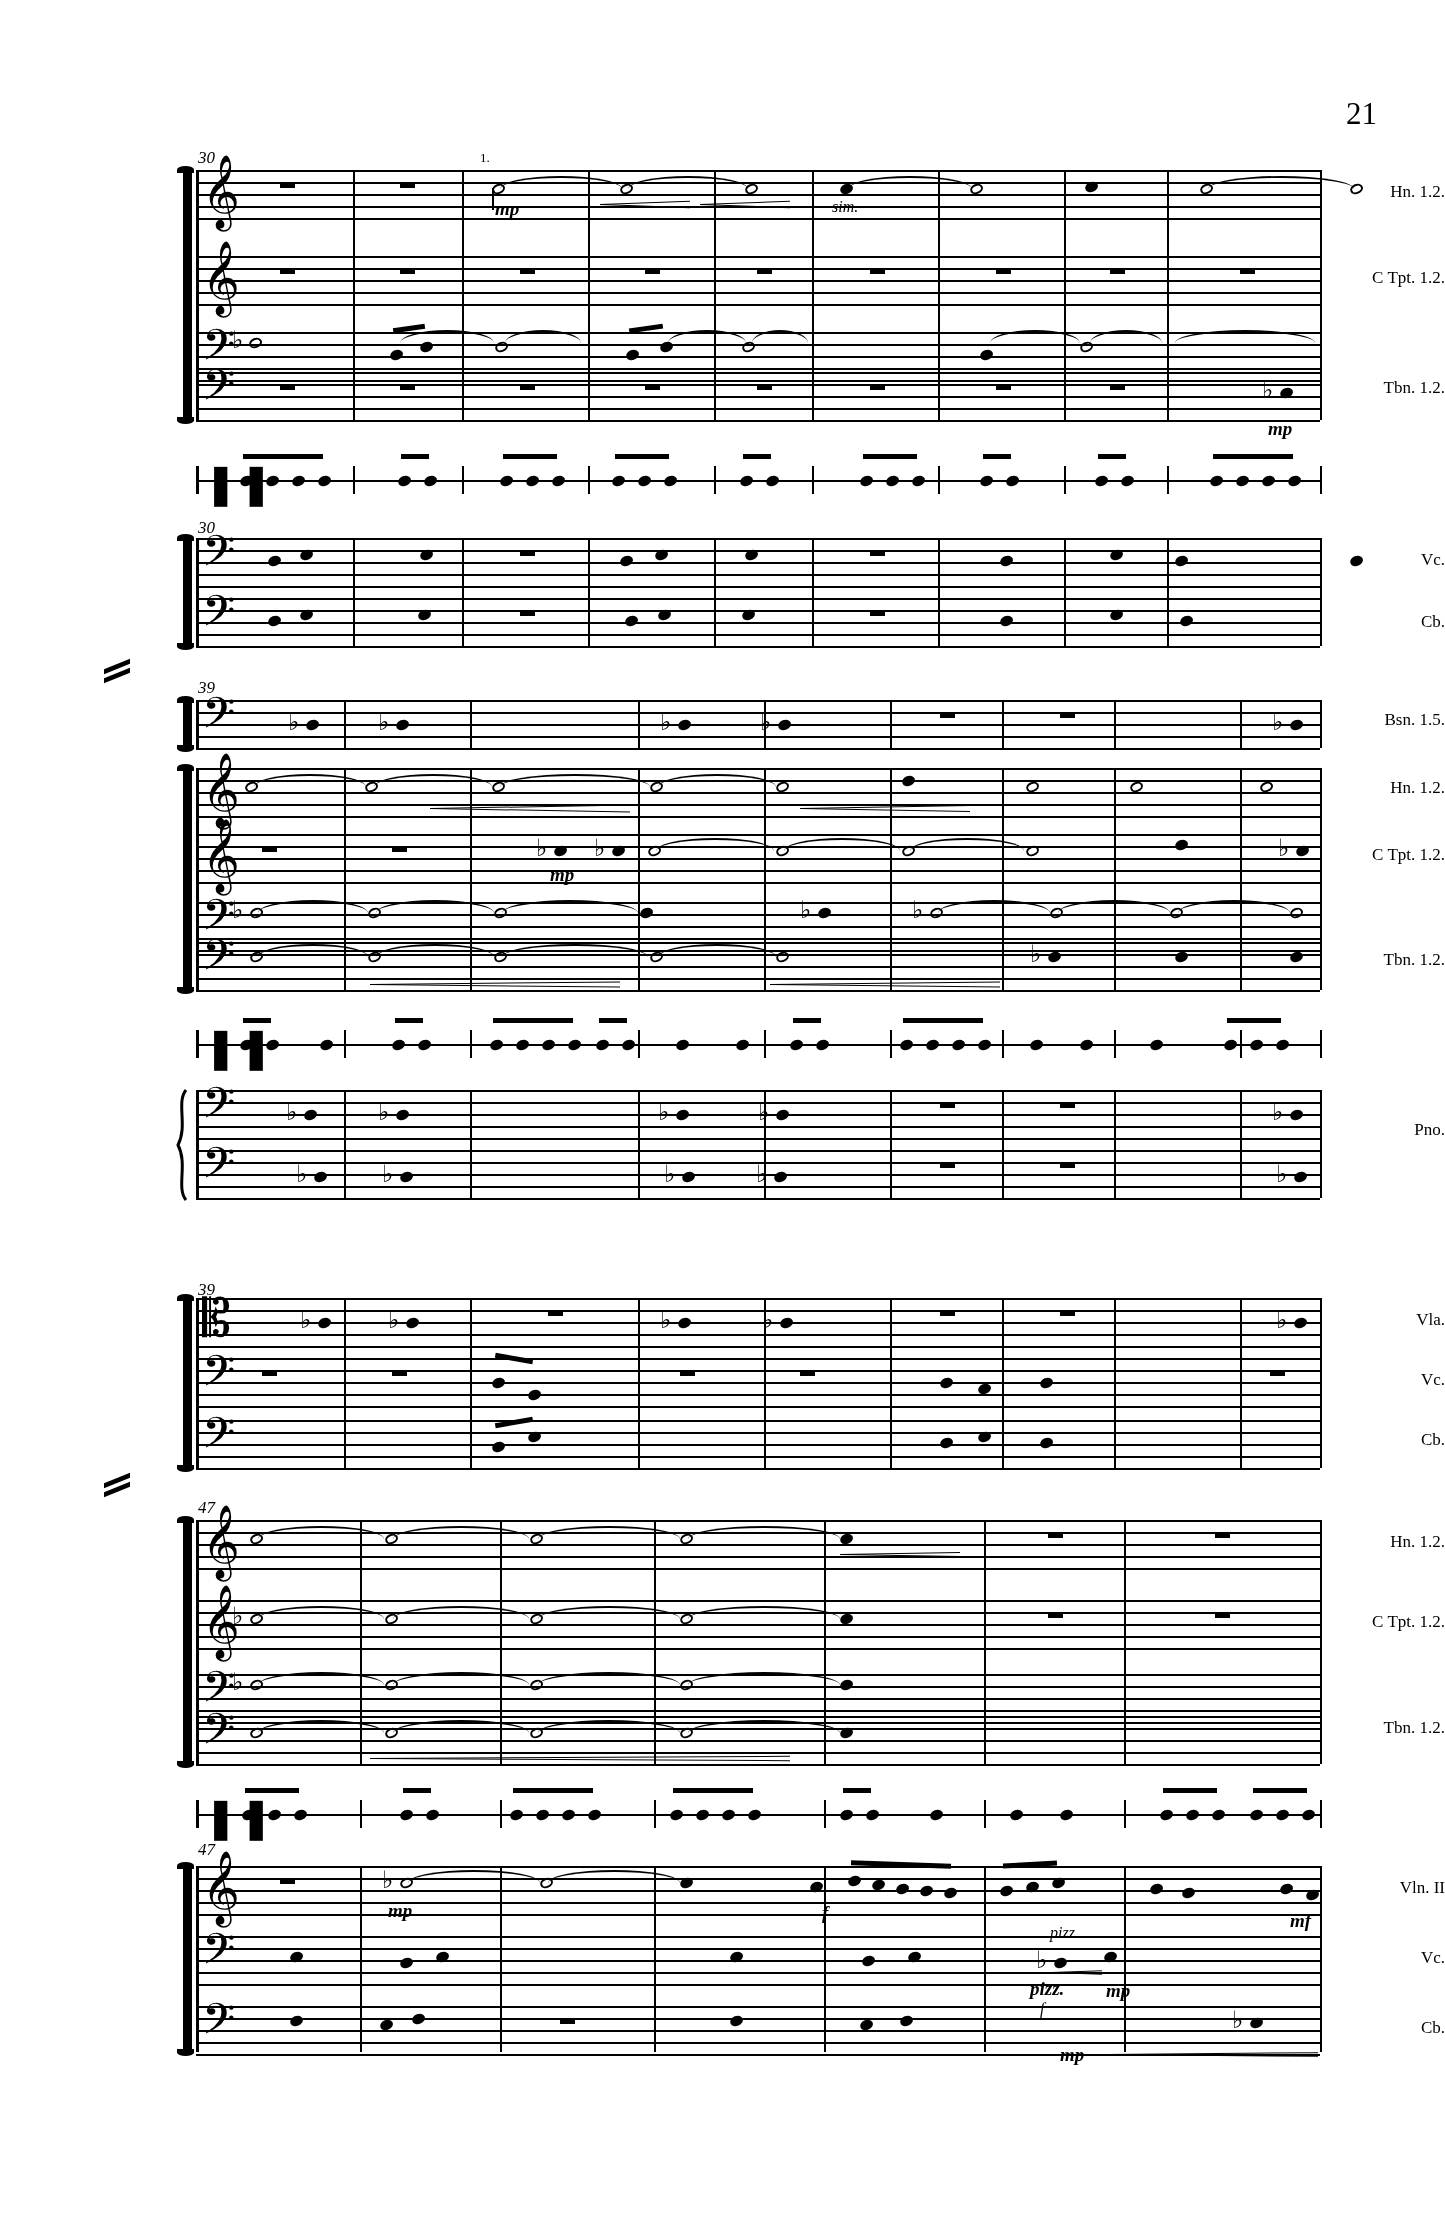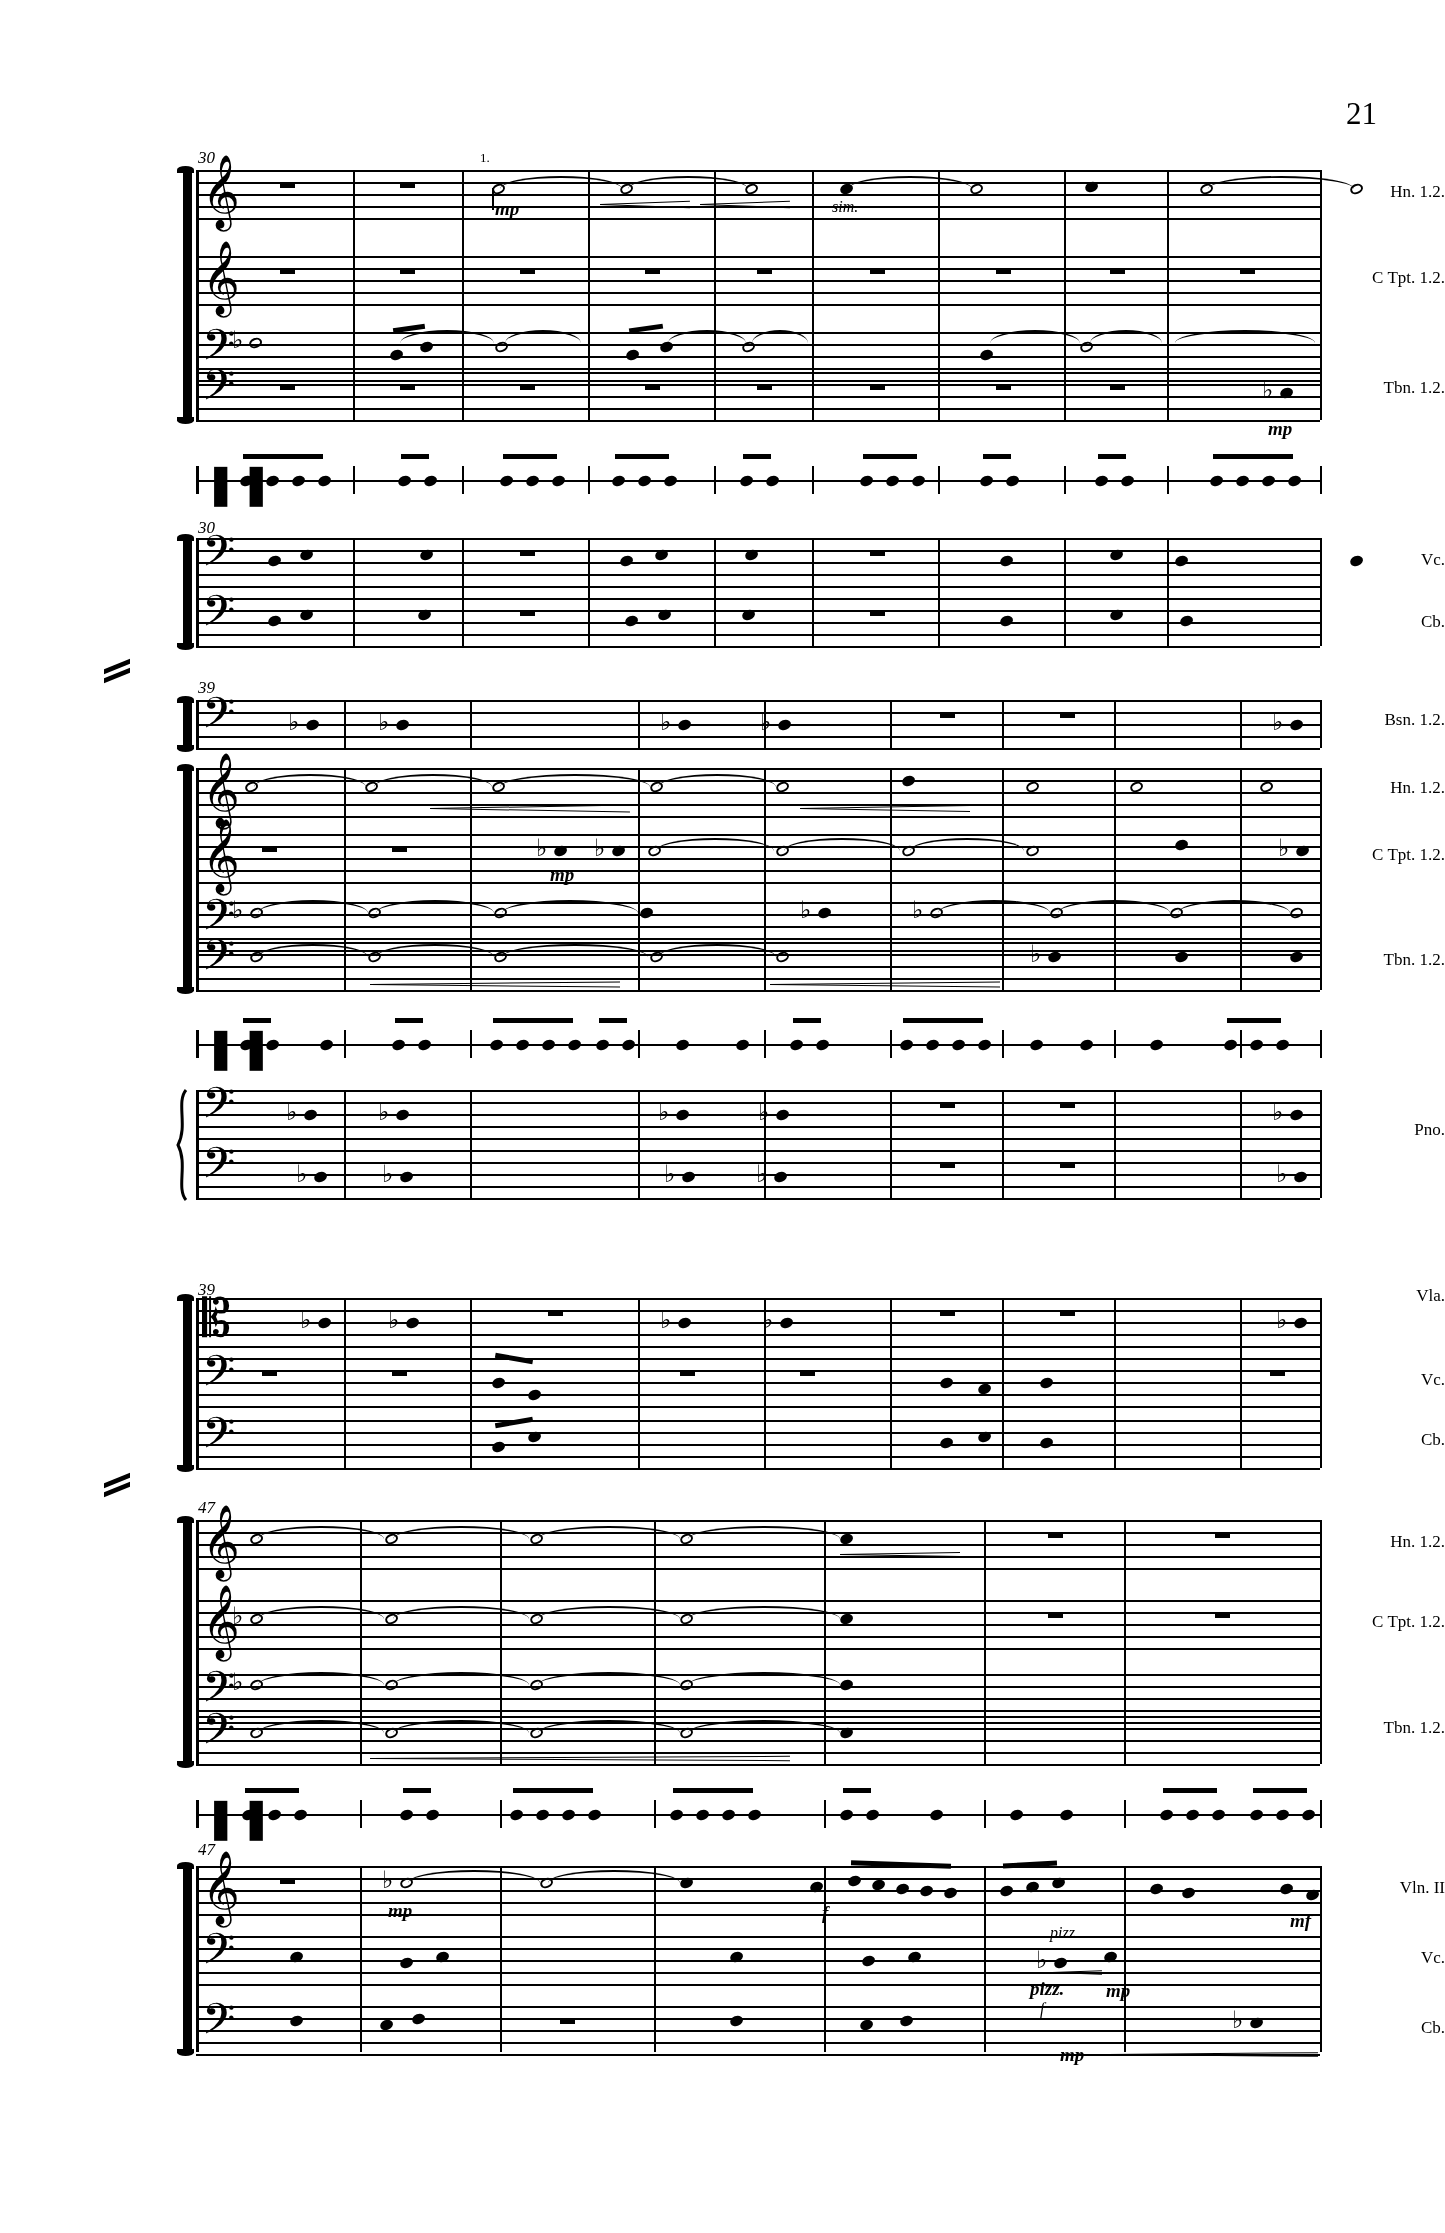--- a/index.html
+++ b/index.html
@@ -464,26 +464,26 @@
   <div class="sysdiv" style="left:104px;top:664px;">
     <i style="top:0;"></i>
       <i style="top:9px;"></i>
   </div>
 
   <div class="system" style="top:690px;height:760px;">
 
     <div class="measnum" style="left:198px;top:-12px;">39</div>
     <div class="measnum" style="left:198px;top:590px;">39</div>
 
-    <div class="inst-label" style="top:30px;width:175px;">Bsn. 1.2.</div>
+    <div class="inst-label" style="top:30px;width:175px;">Bsn. 1.5.</div>
     <div class="inst-label" style="top:98px;width:175px;">Hn. 1.2.</div>
     <div class="inst-label" style="top:165px;width:175px;">C Tpt. 1.2.</div>
     <div class="inst-label" style="top:270px;width:175px;">Tbn. 1.2.</div>
     <div class="inst-label" style="top:440px;width:175px;">Pno.</div>
-    <div class="inst-label" style="top:606px;width:175px;">Vla.</div>
+    <div class="inst-label" style="top:630px;width:175px;">Vla.</div>
     <div class="inst-label" style="top:690px;width:175px;">Vc.</div>
     <div class="inst-label" style="top:750px;width:175px;">Cb.</div>
 
     <div class="bracket" style="left:183px;top:10px;height:48px;"></div>
     <div class="bracket" style="left:183px;top:78px;height:222px;"></div>
     <div class="bracket" style="left:183px;top:608px;height:170px;"></div>
 
     <div class="sysbar" style="left:196px;top:10px;height:48px;"></div>
     <div class="sysbar" style="left:196px;top:78px;height:222px;"></div>
     <div class="sysbar" style="left:196px;top:400px;height:108px;"></div>

